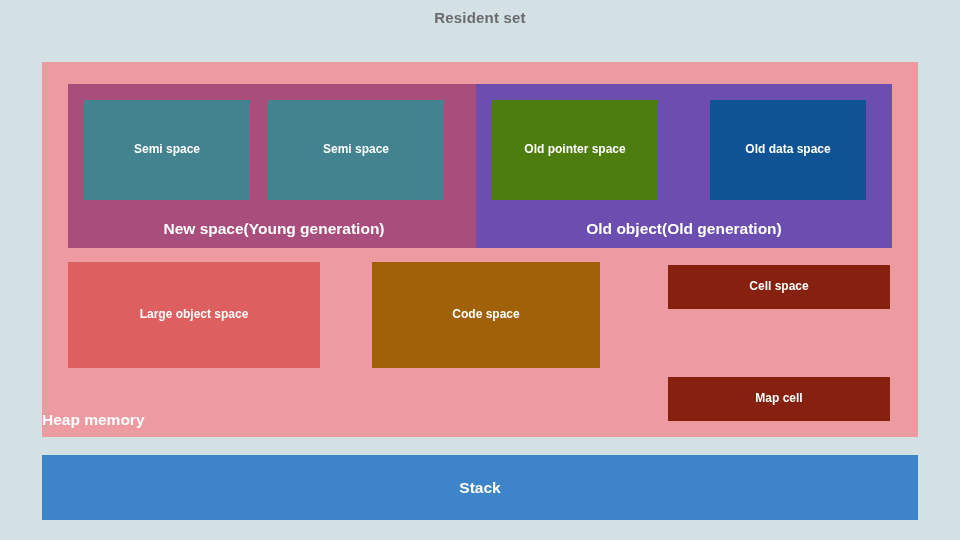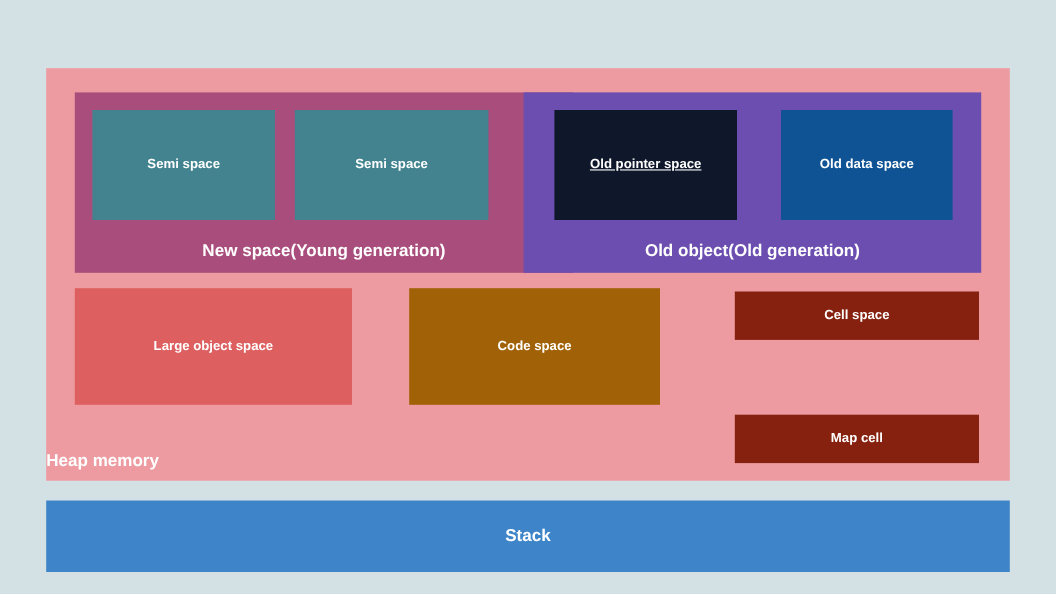--- a/index.html
+++ b/index.html
@@ -65,21 +65,20 @@
   
   .gen {
     position: absolute;
     top: 22px;
     height: 164px;
   }
   .gen-new {
     left: 26px;
     width: 412px;
     background: #a94e7c;
-    padding-left: 41px;
   }
   .gen-old {
     left: 434px;
     width: 416px;
     background: #6b4eb0;
   }
   .gen-label {
     position: absolute;
     left: 0;
     bottom: 10px;
@@ -95,21 +94,21 @@
     position: absolute;
     top: 16px;
     height: 100px;
     display: flex;
     align-items: center;
     justify-content: center;
     font-size: 12px;
   }
   .semi-a { left: 16px;  width: 166px; background: #42838f; }
   .semi-b { left: 200px; width: 176px; background: #42838f; }
-  .oldptr { left: 28px;  width: 166px; background: #0f172a; text-decoration: underline; }
+  .oldptr { left: 16px;  width: 166px; background: #4d7c0f; }
   .olddat { left: 234px; width: 156px; background: #0f5394; }
 
   
   .midbox {
     position: absolute;
     top: 200px;
     height: 106px;
     display: flex;
     align-items: center;
     justify-content: center;
@@ -146,20 +145,21 @@
     align-items: center;
     justify-content: center;
     font-size: 15.5px;
   }
 </style>
 </head>
 <body>
 
 <div id="stage">
 
+  <div class="diagram-title">Resident set</div>
 
   <div class="heap">
 
     <div class="gen gen-new">
       <div class="inner semi-a lbl">Semi space</div>
       <div class="inner semi-b lbl">Semi space</div>
       <div class="gen-label">New space(Young generation)</div>
     </div>
 
     <div class="gen gen-old">

